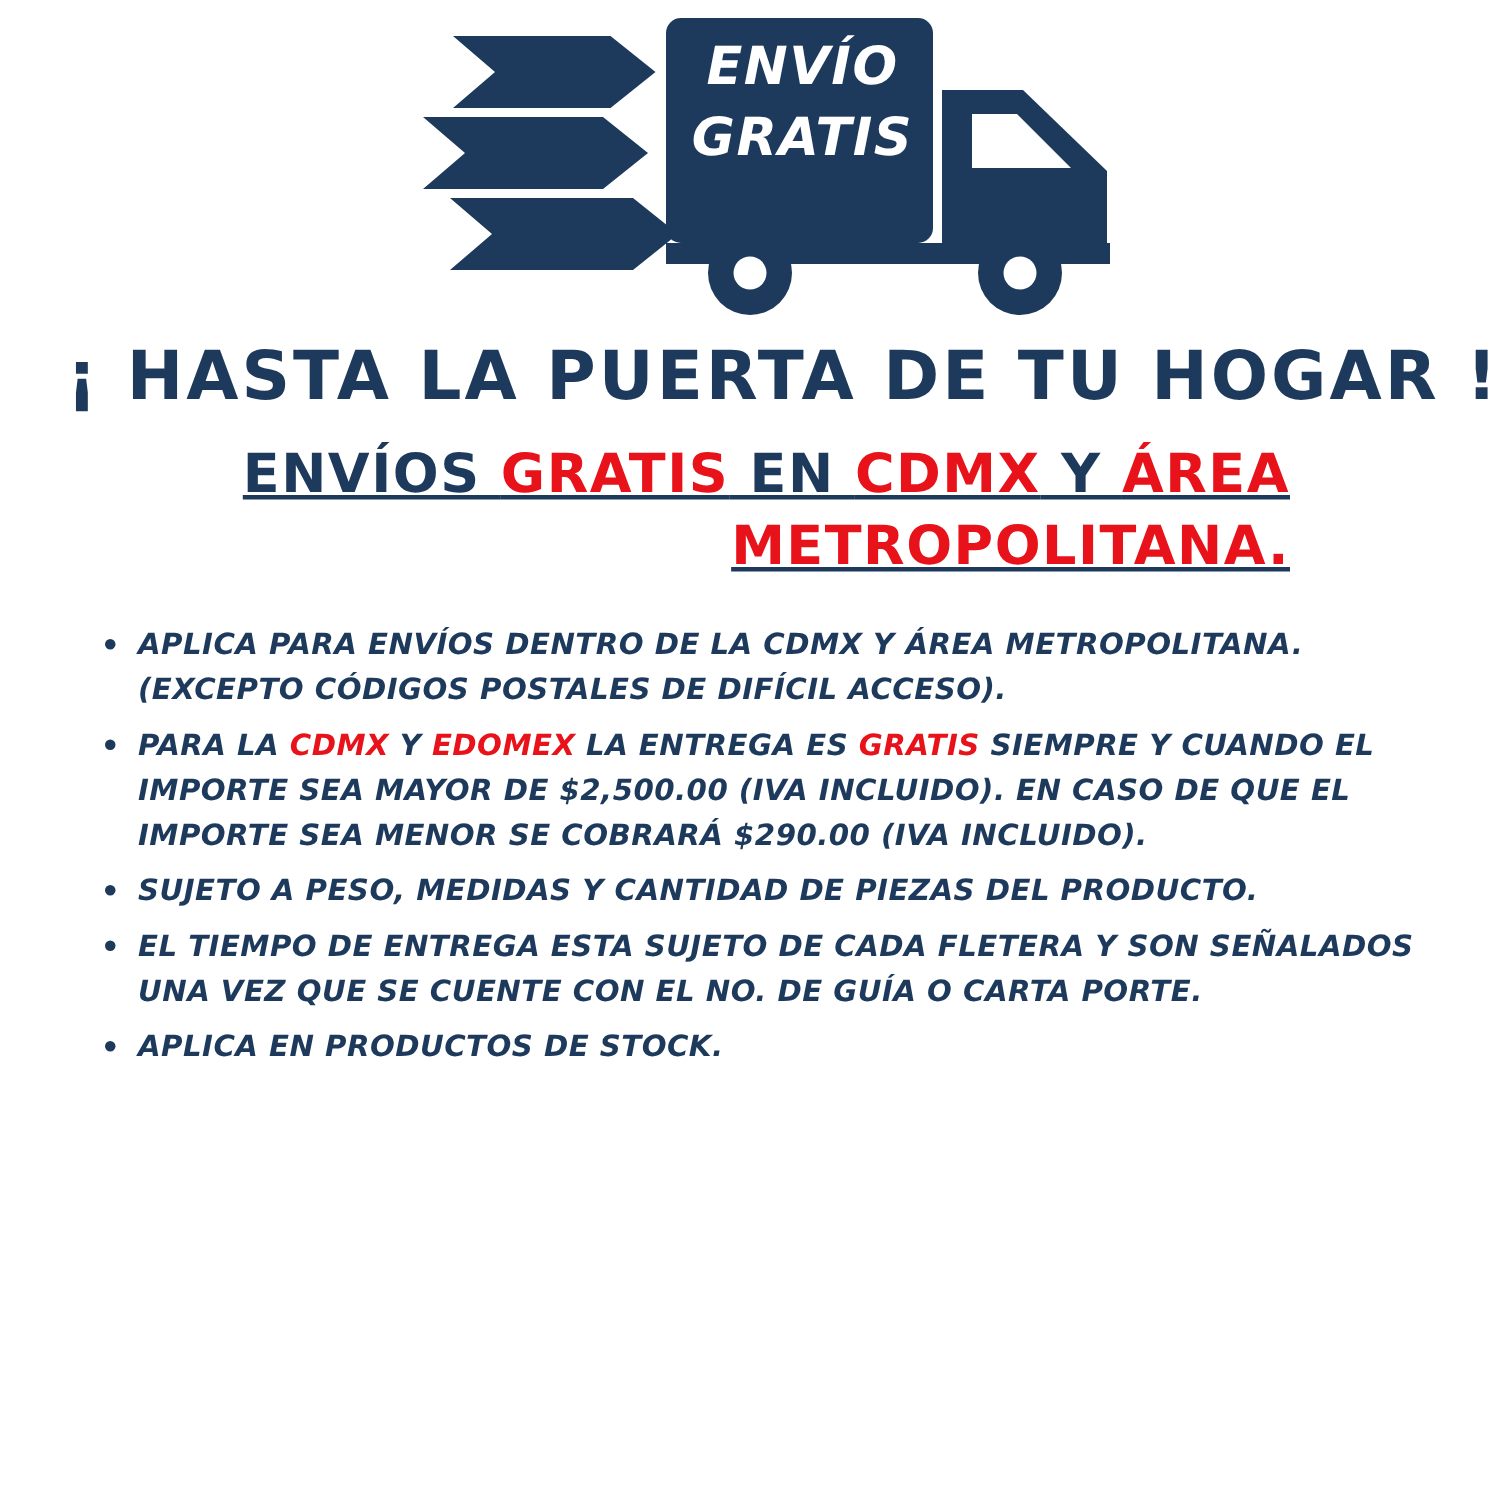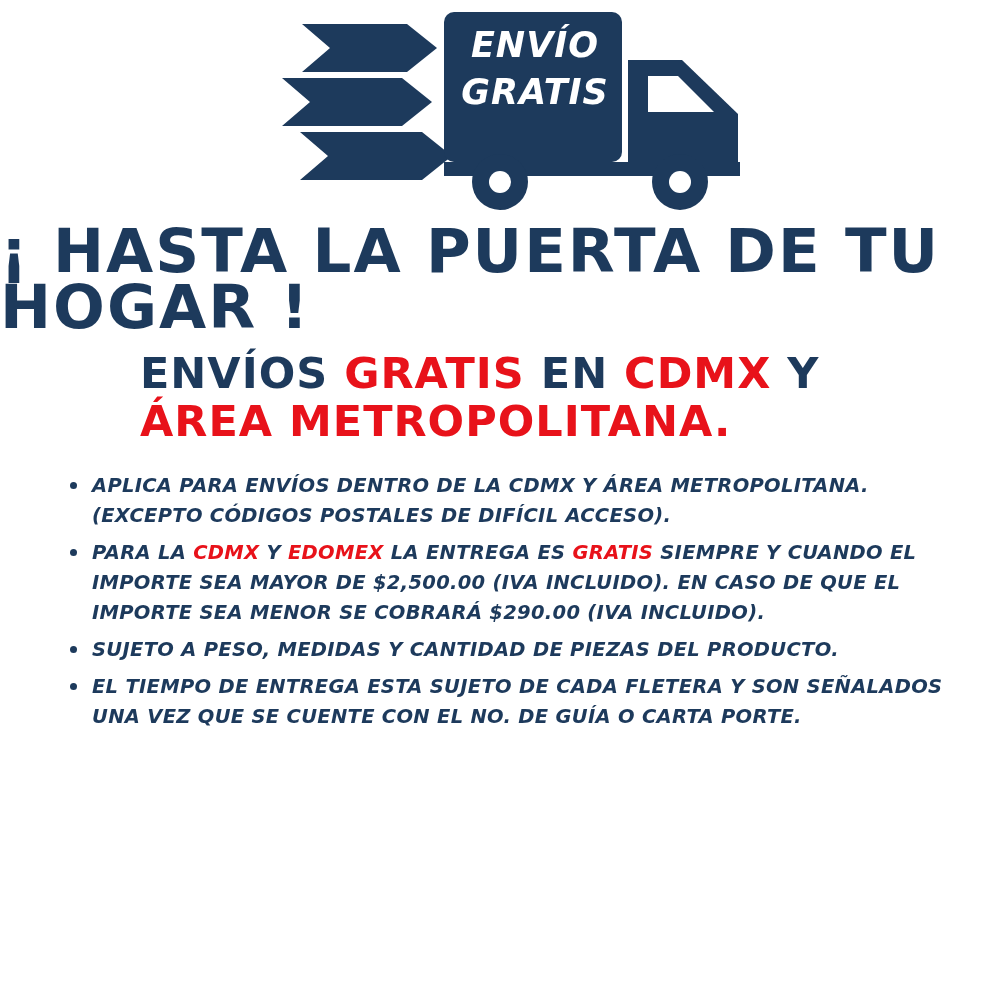--- a/index.html
+++ b/index.html
@@ -45,40 +45,41 @@
     font-style: italic;
     font-size: 35px;
     line-height: 47px;
     letter-spacing: 1px;
     text-transform: uppercase;
   }
 
   
   .headline {
     margin: 8px 0 0 0;
-    text-align: left;
+    text-align: right;
     font-family: "DejaVu Sans", sans-serif;
     font-weight: bold;
-    font-size: 61px;
+    font-size: 45px;
     letter-spacing: 2px;
     color: #1d3a5c;
     text-transform: uppercase;
     line-height: 56px;
   }
   .subhead {
     margin: 14px auto 0 auto;
     width: 720px;
-    text-align: left;
+    text-align: right;
     font-family: "DejaVu Sans", sans-serif;
     font-weight: bold;
-    font-size: 43px;
+    font-size: 36px;
     letter-spacing: 1px;
     color: #1d3a5c;
     text-transform: uppercase;
     line-height: 48px;
+    text-decoration: underline;
   }
   .red { color: #e8121a; }
 
   
   .terms {
     margin: 26px 0 0 0;
     padding: 0 30px 0 70px;
     list-style: none;
   }
   .terms li {
@@ -140,15 +141,16 @@
 
   <h2 class="subhead">
     <span>Envíos </span><span class="red">Gratis</span><span> en </span><span class="red">CDMX</span><span> y </span><span class="red">Área Metropolitana.</span>
   </h2>
 
   <ul class="terms" id="terms-list">
       <li><span>Aplica para envíos dentro de la CDMX y Área Metropolitana. (Excepto códigos postales de difícil acceso).</span></li>
       <li><span>Para la </span><span class="red">CDMX</span><span> y </span><span class="red">EDOMEX</span><span> la entrega es </span><span class="red">GRATIS</span><span> siempre y cuando el importe sea mayor de $2,500.00 (IVA incluido). En caso de que el importe sea menor se cobrará $290.00 (IVA incluido).</span></li>
       <li><span>Sujeto a peso, medidas y cantidad de piezas del producto.</span></li>
       <li><span>El tiempo de entrega esta sujeto de cada fletera y son señalados una vez que se cuente con el No. de guía o carta porte.</span></li>
+      <li><span>Aplica en productos de stock.</span></li>
     </ul>
 
 </div>
 
 </body></html>

